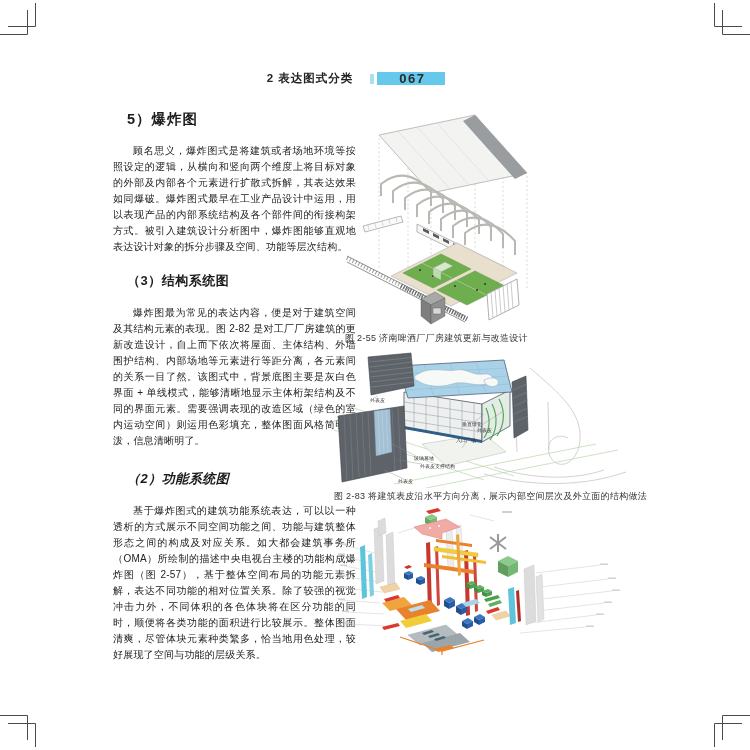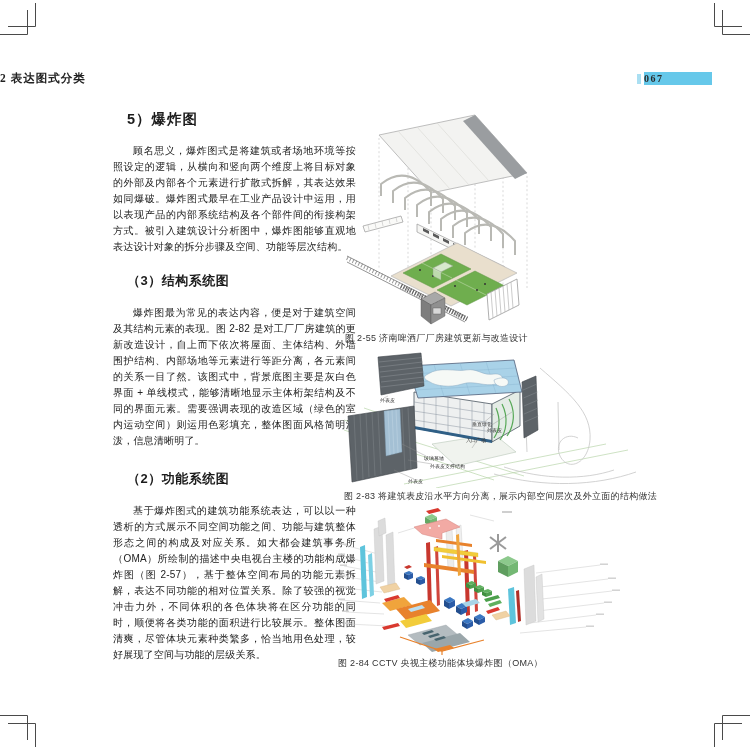--- a/index.html
+++ b/index.html
@@ -1,25 +1,25 @@
 <!DOCTYPE html>
 <html><head>
 <meta charset="utf-8">
 <style>
   html,body{margin:0;padding:0;background:#e9e9e9;}
   .page{position:relative;width:750px;height:750px;background:#ffffff;margin:0 auto;
         font-family:"Liberation Sans",sans-serif;color:#1c1c1c;overflow:hidden;}
   .cropmarks{position:absolute;inset:0;pointer-events:none;}
   
-  .header{position:absolute;top:71px;left:0;width:712px;display:flex;justify-content:space-between;align-items:center;font-family:Liberation Serif, serif;}
+  .header{position:absolute;top:71px;left:0;width:712px;display:flex;justify-content:center;align-items:center;}
   .header-title{font-size:11.5px;font-weight:bold;letter-spacing:1px;color:#222;margin-right:17px;}
   .page-badge{display:flex;align-items:center;}
   .badge-tick{width:4px;height:10px;background:#aadff2;margin-right:3px;}
   .badge-bar{width:68px;height:13px;background:#66c8ea;display:flex;align-items:center;}
-  .badge-num{font-size:10px;font-weight:bold;color:#2a2a2a;letter-spacing:1.5px;padding-left:0;}
+  .badge-num{font-size:13px;font-weight:bold;color:#2a2a2a;letter-spacing:1.5px;padding-left:22px;}
   
   .textcol{position:absolute;left:113px;top:110px;width:243px;}
   .h-main{font-size:14.5px;font-weight:bold;margin:0 0 14px 14px;letter-spacing:1px;}
   .h-sub{font-size:13px;font-weight:bold;margin:17px 0 15px 14px;letter-spacing:0.5px;}
   .para{font-size:10px;line-height:16px;text-align:justify;text-indent:2em;margin:0 0 7px 0;
         letter-spacing:0.2px;color:#222;}
   
   .fig{position:absolute;}
   .fig svg{display:block;}
   .caption{font-size:9px;color:#333;margin-top:2px;letter-spacing:0.3px;white-space:nowrap;}
@@ -51,21 +51,21 @@
         <span class="badge-num">067</span>
       </span>
     </span>
   </div>
 
   <div class="textcol">
     <div class="h-main">5）爆炸图</div>
     <p class="para">顾名思义，爆炸图式是将建筑或者场地环境等按照设定的逻辑，从横向和竖向两个维度上将目标对象的外部及内部各个元素进行扩散式拆解，其表达效果如同爆破。爆炸图式最早在工业产品设计中运用，用以表现产品的内部系统结构及各个部件间的衔接构架方式。被引入建筑设计分析图中，爆炸图能够直观地表达设计对象的拆分步骤及空间、功能等层次结构。</p>
     <div class="h-sub">（3）结构系统图</div>
     <p class="para">爆炸图最为常见的表达内容，便是对于建筑空间及其结构元素的表现。图 2-82 是对工厂厂房建筑的更新改造设计，自上而下依次将屋面、主体结构、外墙围护结构、内部场地等元素进行等距分离，各元素间的关系一目了然。该图式中，背景底图主要是灰白色界面 + 单线模式，能够清晰地显示主体桁架结构及不同的界面元素。需要强调表现的改造区域（绿色的室内运动空间）则运用色彩填充，整体图面风格简明活泼，信息清晰明了。</p>
-    <div class="h-sub" style="margin-top:21px;">（2）功能系统图</div>
+    <div class="h-sub" style="margin-top:21px;font-style:italic;">（2）功能系统图</div>
     <p class="para">基于爆炸图式的建筑功能系统表达，可以以一种透析的方式展示不同空间功能之间、功能与建筑整体形态之间的构成及对应关系。如大都会建筑事务所（OMA）所绘制的描述中央电视台主楼的功能构成爆炸图（图 2-57），基于整体空间布局的功能元素拆解，表达不同功能的相对位置关系。除了较强的视觉冲击力外，不同体积的各色体块将在区分功能的同时，顺便将各类功能的面积进行比较展示。整体图面清爽，尽管体块元素种类繁多，恰当地用色处理，较好展现了空间与功能的层级关系。</p>
   </div>
 
   <div class="fig" style="left:345px;top:100px;width:302px;">
     <svg viewBox="0 0 300 230" width="300" height="230">
 
       <g stroke="#c8c8c8" stroke-width="0.7" stroke-dasharray="2,2.4">
         <line x1="34" y1="38" x2="34" y2="168"></line>
           <line x1="63" y1="55" x2="63" y2="178"></line>
         <line x1="86" y1="95" x2="86" y2="200"></line>
@@ -150,21 +150,21 @@
           <line x1="150" y1="190" x2="152" y2="216"></line>
         <line x1="154" y1="188" x2="156" y2="214"></line>
           <line x1="158" y1="186" x2="160" y2="212"></line>
         <line x1="162" y1="184" x2="164" y2="210"></line>
           <line x1="166" y1="182" x2="168" y2="208"></line>
       </g>
     </svg>
     <div class="caption">图 2-55 济南啤酒厂厂房建筑更新与改造设计</div>
   </div>
 
-  <div class="fig" style="left:344px;top:352px;width:305px;">
+  <div class="fig" style="left:334px;top:352px;width:305px;">
     <svg viewBox="0 0 305 136" width="305" height="136">
 
       <g stroke="#b9d6ab" stroke-width="0.7" fill="none">
         <line x1="0" y1="78" x2="150" y2="128"></line>
           <line x1="0" y1="68" x2="180" y2="124"></line>
         <line x1="60" y1="132" x2="262" y2="92"></line>
           <line x1="92" y1="136" x2="284" y2="98"></line>
         <line x1="20" y1="56" x2="90" y2="80"></line>
       </g>
 
@@ -419,16 +419,15 @@
           <polygon points="90,133 100,130 102,132 92,135"></polygon>
         <polygon points="96,136 106,133 108,135 98,138"></polygon>
       </g>
 
       <g stroke="#e8822c" stroke-width="1.2" fill="none">
         <path d="M62,134 L104,148 L146,137"></path>
           <path d="M104,148 L104,152"></path>
       </g>
       <polygon points="96,146 112,142 116,145 100,149" fill="#e8822c"></polygon>
     </svg>
-    <div class="caption">图 2-84 CCTV 央视主楼功能体块爆炸图（OMA）</div>
   </div>
 
 </div>
 
 </body></html>

